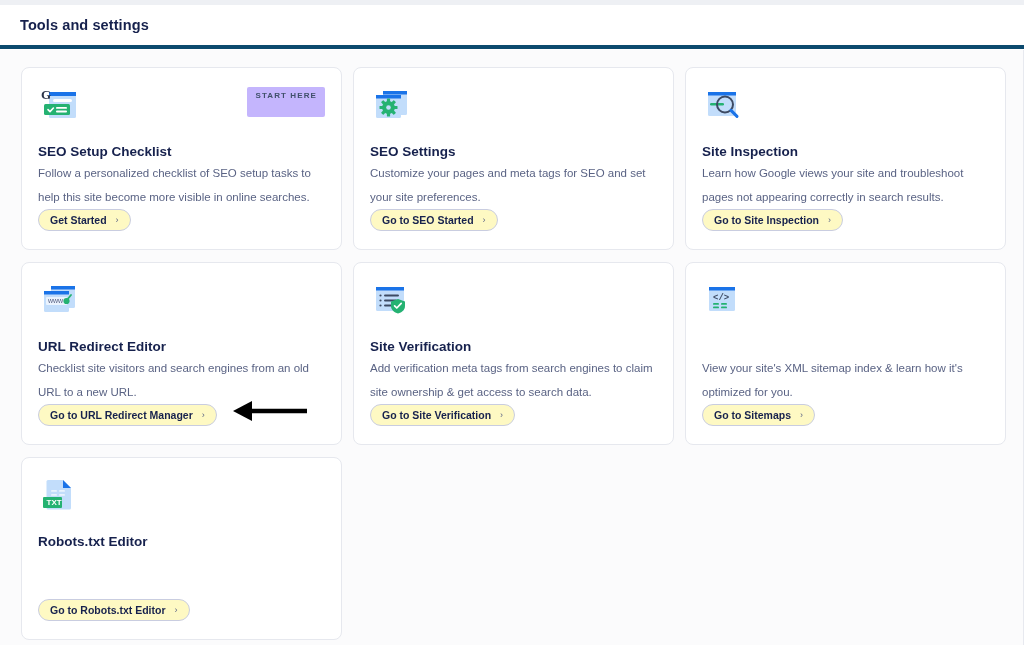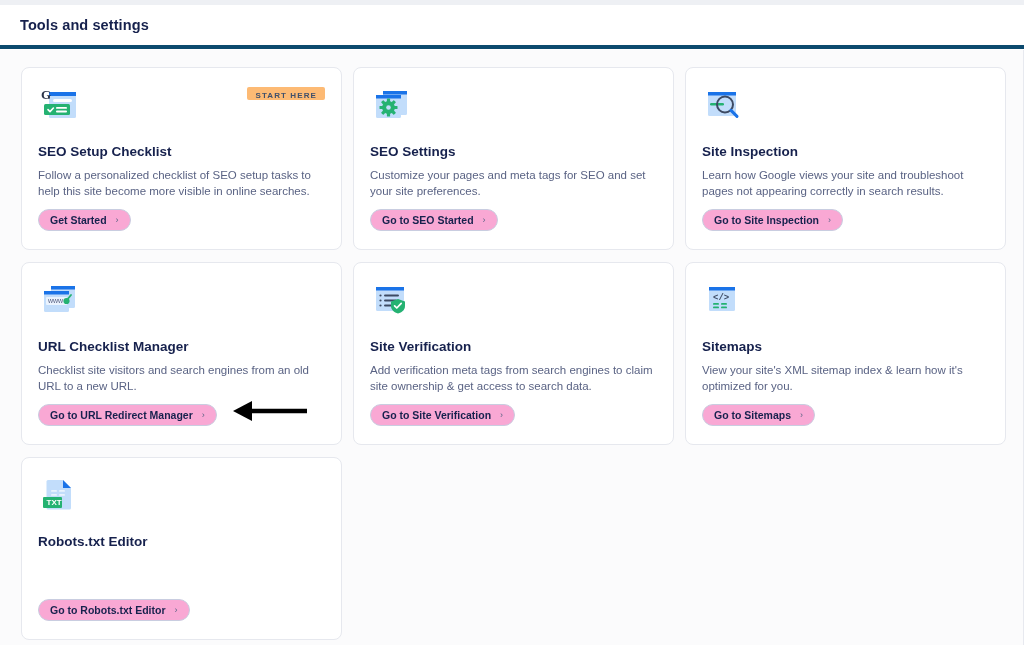--- a/index.html
+++ b/index.html
@@ -82,59 +82,59 @@
     top: 16px;
     left: 16px;
     width: 42px;
     height: 42px;
   }
 
   .badge {
     position: absolute;
     top: 19px;
     right: 16px;
-    background: #fdba74;
+    background: #c4b5fd;
     color: #40506b;
     font-size: 8px;
     font-weight: bold;
     letter-spacing: 1.1px;
-    padding: 4px 8px 0 8px;
+    padding: 4px 8px 17px 8px;
     border-radius: 2px;
   }
 
   .card-title {
     position: absolute;
     top: 76px;
     left: 16px;
     right: 16px;
     font-size: 13.5px;
     font-weight: bold;
     color: #16214d;
   }
 
   .card-desc {
     position: absolute;
-    top: 99px;
+    top: 93px;
     left: 16px;
     width: 285px;
     font-size: 11.5px;
-    line-height: 16px;
+    line-height: 24px;
     color: #5a6384;
   }
 
   .card-btn {
     position: absolute;
     left: 16px;
     bottom: 18px;
     display: inline-flex;
     align-items: center;
     gap: 9px;
     height: 22px;
     padding: 0 11px;
-    background: #f9a8d4;
+    background: #fef9c3;
     border: 1px solid #c9cde0;
     border-radius: 11px;
     font-size: 10.5px;
     font-weight: bold;
     color: #16214d;
     cursor: pointer;
     white-space: nowrap;
   }
   .card-btn .chev {
     font-size: 9px;
@@ -243,21 +243,21 @@
             <rect x="13" y="7" width="24" height="22" rx="1.5" fill="#c2ddfb"></rect>
             <rect x="13" y="7" width="24" height="3.5" fill="#1a73e8"></rect>
             <rect x="6" y="12" width="25" height="21" rx="1.5" fill="#c2ddfb"></rect>
             <rect x="6" y="12" width="25" height="3.5" fill="#1a73e8"></rect>
             <rect x="8" y="18" width="21" height="8" rx="1" fill="#eaf3fe"></rect>
             <text x="10" y="24.3" font-family="'Liberation Sans', sans-serif" font-size="7" fill="#5a6384">www</text>
             <circle cx="28.5" cy="22" r="3.1" fill="#25b272"></circle>
             <path d="M29 21 l4 -5" stroke="#25b272" stroke-width="1.8" stroke-linecap="round"></path>
           </svg>
         </span>
-        <div class="card-title">URL Checklist Manager</div>
+        <div class="card-title">URL Redirect Editor</div>
         <div class="card-desc">Checklist site visitors and search engines from an old URL to a new URL.</div>
         <button class="card-btn">
           <span>Go to URL Redirect Manager</span>
           <span class="chev">›</span>
         </button>
       </div>
 
       <div class="card">
         <span class="card-icon">
           <svg viewBox="0 0 42 42" width="42" height="42">
@@ -288,21 +288,20 @@
           <svg viewBox="0 0 42 42" width="42" height="42">
             <rect x="7" y="8" width="26" height="24" rx="1.5" fill="#c2ddfb"></rect>
             <rect x="7" y="8" width="26" height="3.5" fill="#1a73e8"></rect>
             <text x="11" y="21" font-family="'Liberation Mono', monospace" font-size="9" font-weight="bold" fill="#3d4a63">&lt;/&gt;</text>
             <rect x="11" y="24" width="6" height="1.8" rx="0.9" fill="#25b272"></rect>
             <rect x="19" y="24" width="6" height="1.8" rx="0.9" fill="#25b272"></rect>
             <rect x="11" y="27.5" width="6" height="1.8" rx="0.9" fill="#25b272"></rect>
             <rect x="19" y="27.5" width="6" height="1.8" rx="0.9" fill="#25b272"></rect>
           </svg>
         </span>
-        <div class="card-title">Sitemaps</div>
         <div class="card-desc">View your site's XML sitemap index &amp; learn how it's optimized for you.</div>
         <button class="card-btn">
           <span>Go to Sitemaps</span>
           <span class="chev">›</span>
         </button>
       </div>
 
       <div class="card">
         <span class="card-icon">
           <svg viewBox="0 0 42 42" width="42" height="42">

